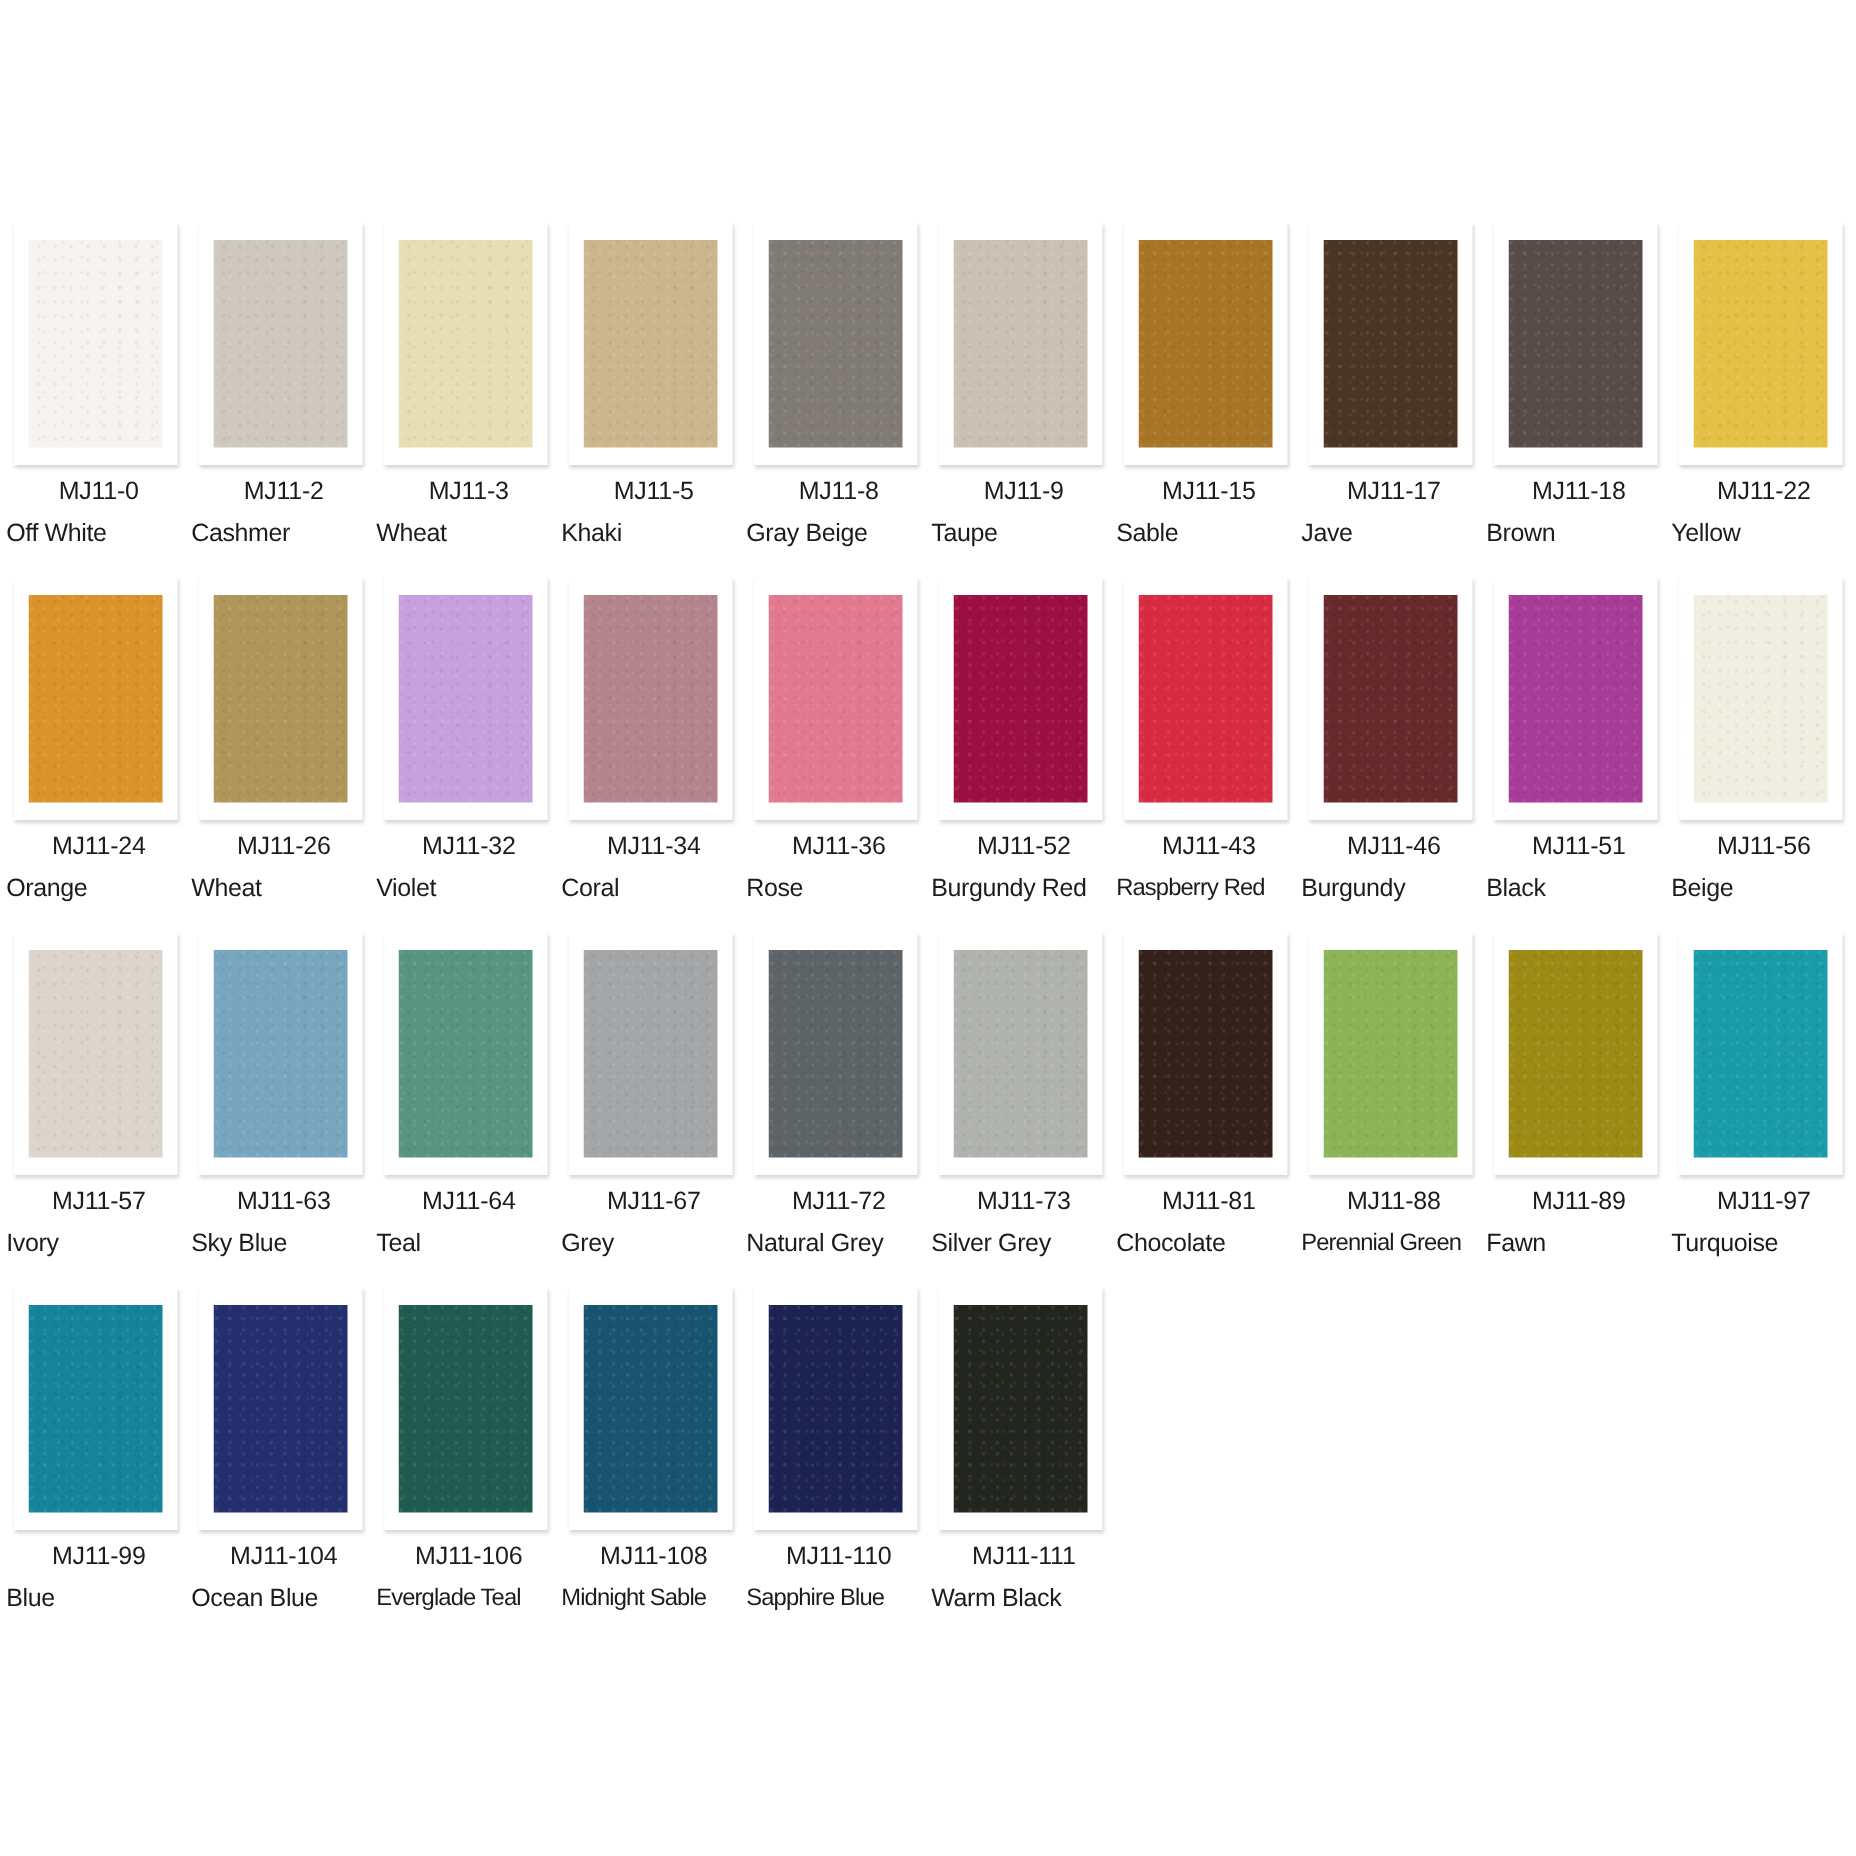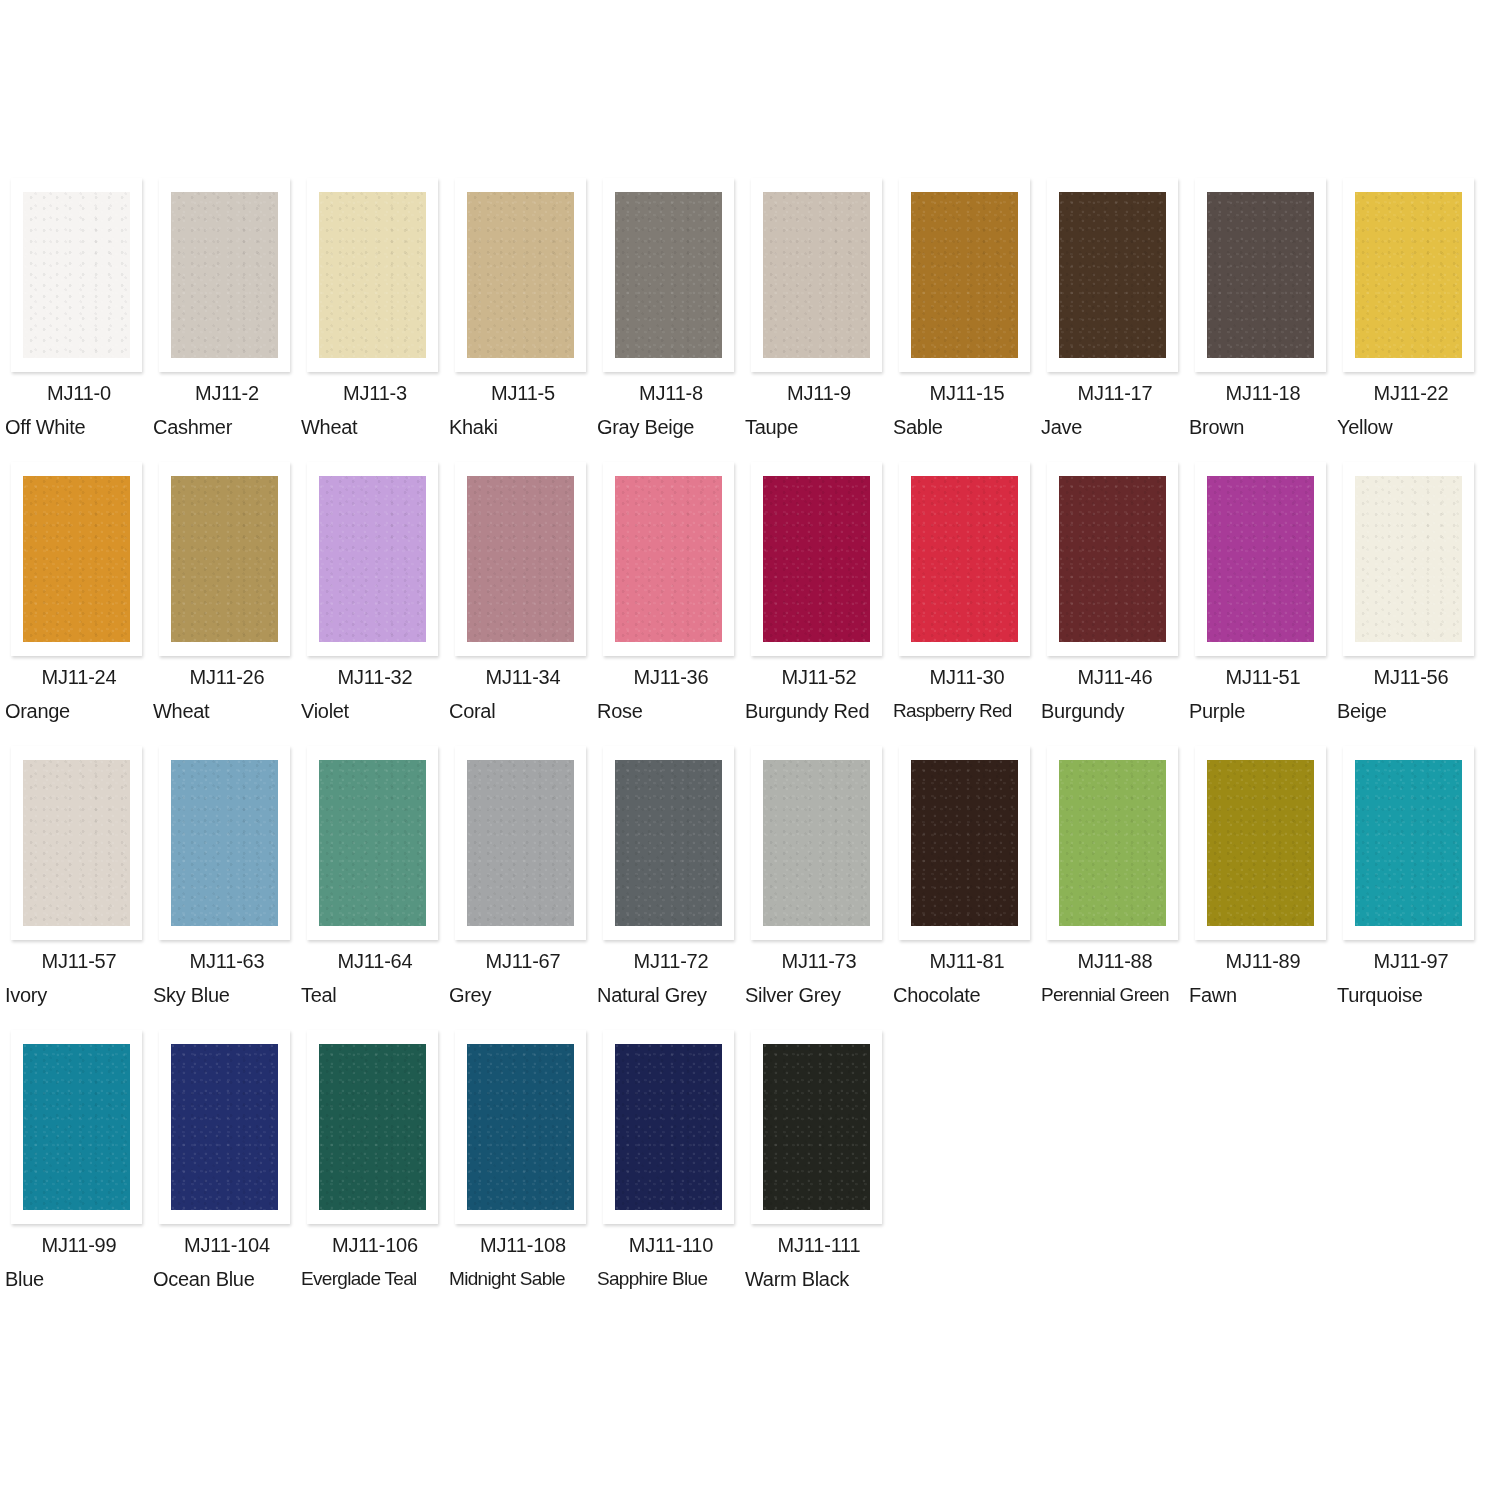--- a/index.html
+++ b/index.html
@@ -208,36 +208,36 @@
         <div class="swatch-card">
           <div class="swatch-fabric" style="background-color: rgb(156, 15, 66);"></div>
         </div>
         <div class="swatch-code">MJ11-52</div>
         <div class="swatch-name">Burgundy Red</div>
       </div>
       <div class="swatch-cell">
         <div class="swatch-card">
           <div class="swatch-fabric" style="background-color: rgb(216, 43, 66);"></div>
         </div>
-        <div class="swatch-code">MJ11-30</div>
+        <div class="swatch-code">MJ11-43</div>
         <div class="swatch-name tight">Raspberry Red</div>
       </div>
       <div class="swatch-cell">
         <div class="swatch-card">
           <div class="swatch-fabric" style="background-color: rgb(103, 41, 43);"></div>
         </div>
         <div class="swatch-code">MJ11-46</div>
         <div class="swatch-name">Burgundy</div>
       </div>
       <div class="swatch-cell">
         <div class="swatch-card">
           <div class="swatch-fabric" style="background-color: rgb(168, 59, 152);"></div>
         </div>
         <div class="swatch-code">MJ11-51</div>
-        <div class="swatch-name">Purple</div>
+        <div class="swatch-name">Black</div>
       </div>
       <div class="swatch-cell">
         <div class="swatch-card">
           <div class="swatch-fabric" style="background-color: rgb(241, 238, 225);"></div>
         </div>
         <div class="swatch-code">MJ11-56</div>
         <div class="swatch-name">Beige</div>
       </div>
       <div class="swatch-cell">
         <div class="swatch-card">

